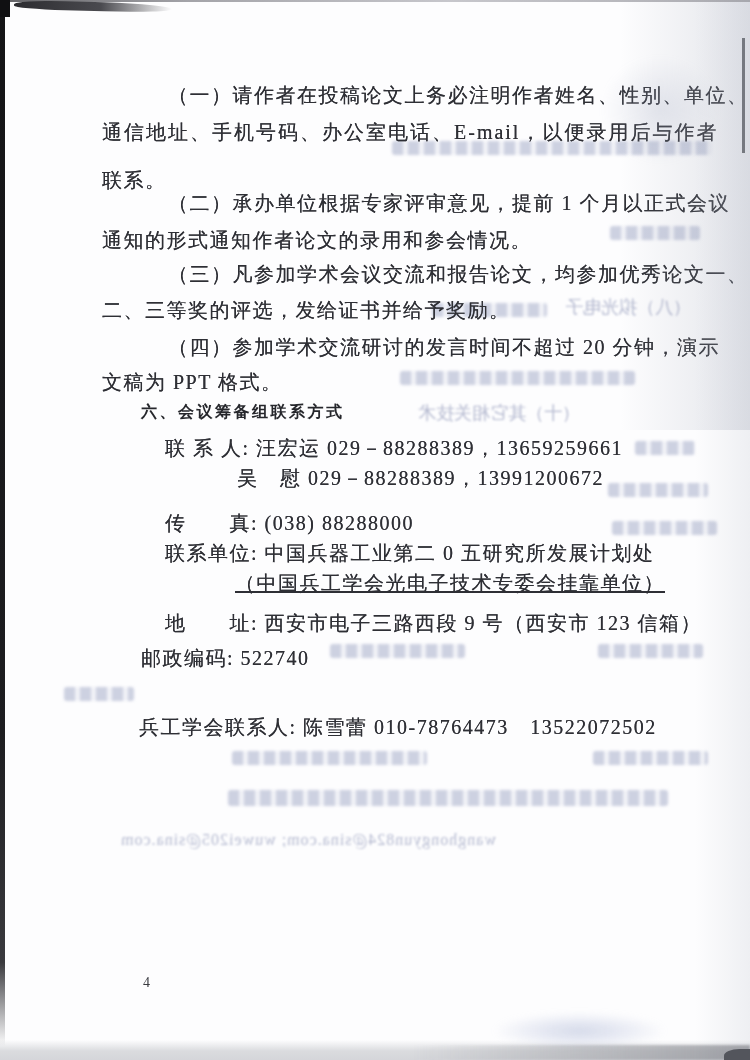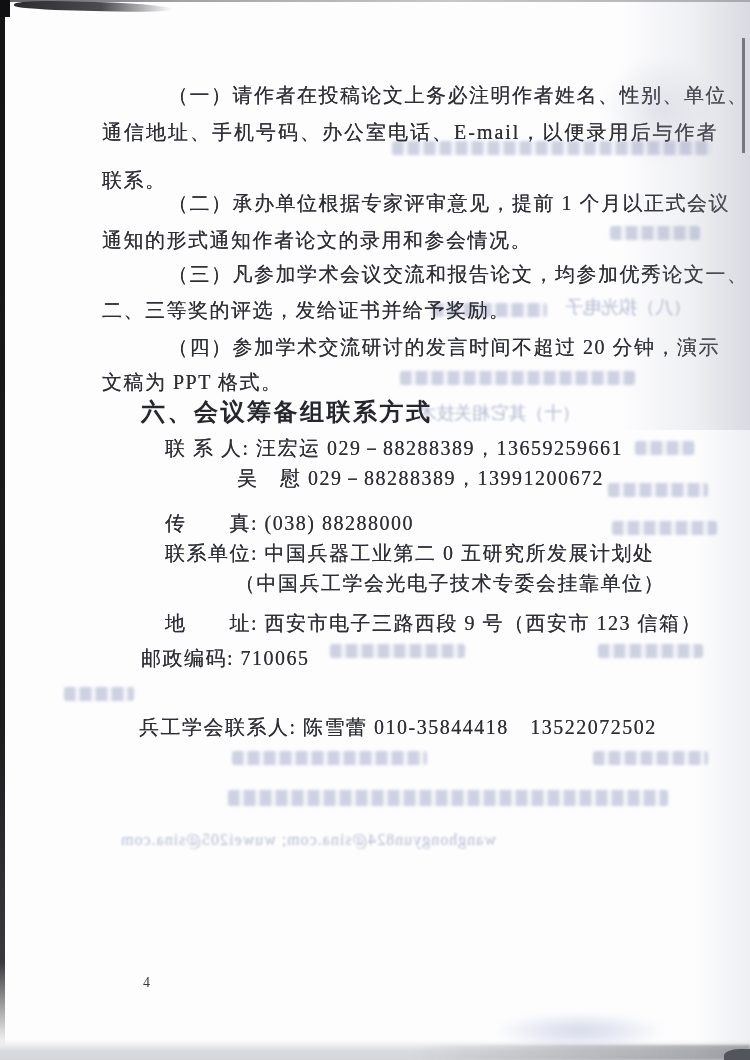--- a/index.html
+++ b/index.html
@@ -15,21 +15,21 @@
     font-size:20px; line-height:24px;
     color:#2e2f35;
     letter-spacing:1.5px;
     white-space:nowrap;
     text-shadow:0 0 0.6px rgba(45,46,52,0.85);
   }
   .txt-wide { letter-spacing:2px; }
   .section-heading {
     position:absolute;
     font-family:"Liberation Sans","DejaVu Sans",sans-serif;
-    font-size:24px; line-height:24px;
+    font-size:16px; line-height:24px;
     font-weight:700; color:#26272c;
     letter-spacing:2.5px; white-space:nowrap;
   }
   .page-num {
     position:absolute;
     font-size:14px; color:#3a3b40; letter-spacing:0;
   }
 
   
   .bleed-bar {
@@ -132,24 +132,24 @@
   <div class="txt-line" style="left:102px; top:298px;">二、三等奖的评选，发给证书并给予奖励。</div>
   <div class="txt-line" style="left:168px; top:335px;">（四）参加学术交流研讨的发言时间不超过 20 分钟，演示</div>
   <div class="txt-line" style="left:102px; top:370px;">文稿为 PPT 格式。</div>
 
   <div class="section-heading" style="left:141px; top:400px;">六、会议筹备组联系方式</div>
 
   <div class="txt-line" style="left:165px; top:436px;text-align:center;">联 系 人: 汪宏运 029－88288389，13659259661</div>
   <div class="txt-line" style="left:237px; top:466px;">吴　慰 029－88288389，13991200672</div>
   <div class="txt-line" style="left:165px; top:511px;">传　　真: (038) 88288000</div>
   <div class="txt-line" style="left:165px; top:541px;">联系单位: 中国兵器工业第二 0 五研究所发展计划处</div>
-  <div class="txt-line" style="left:235px; top:571px;">（中国兵工学会光电子技术专委会挂靠单位）</div>
+  <div class="txt-line" style="left:235px; top:571px;text-decoration:underline;">（中国兵工学会光电子技术专委会挂靠单位）</div>
   <div class="txt-line" style="left:165px; top:611px;">地　　址: 西安市电子三路西段 9 号（西安市 123 信箱）</div>
-  <div class="txt-line" style="left:141px; top:646px;">邮政编码: 710065</div>
-  <div class="txt-line" style="left:139px; top:715px;">兵工学会联系人: 陈雪蕾 010-35844418　13522072502</div>
+  <div class="txt-line" style="left:141px; top:646px;">邮政编码: 522740</div>
+  <div class="txt-line" style="left:139px; top:715px;">兵工学会联系人: 陈雪蕾 010-78764473　13522072502</div>
 
   <div class="page-num" style="left:143px; top:975px;">4</div>
 
   <div class="blue-patch-top"></div>
   <div class="right-wash"></div>
   <div class="right-wash-full"></div>
   <div class="right-dark-line"></div>
   <div class="blue-patch"></div>
   <div class="bottom-band"></div>
   <div class="bottom-band-right"></div>

